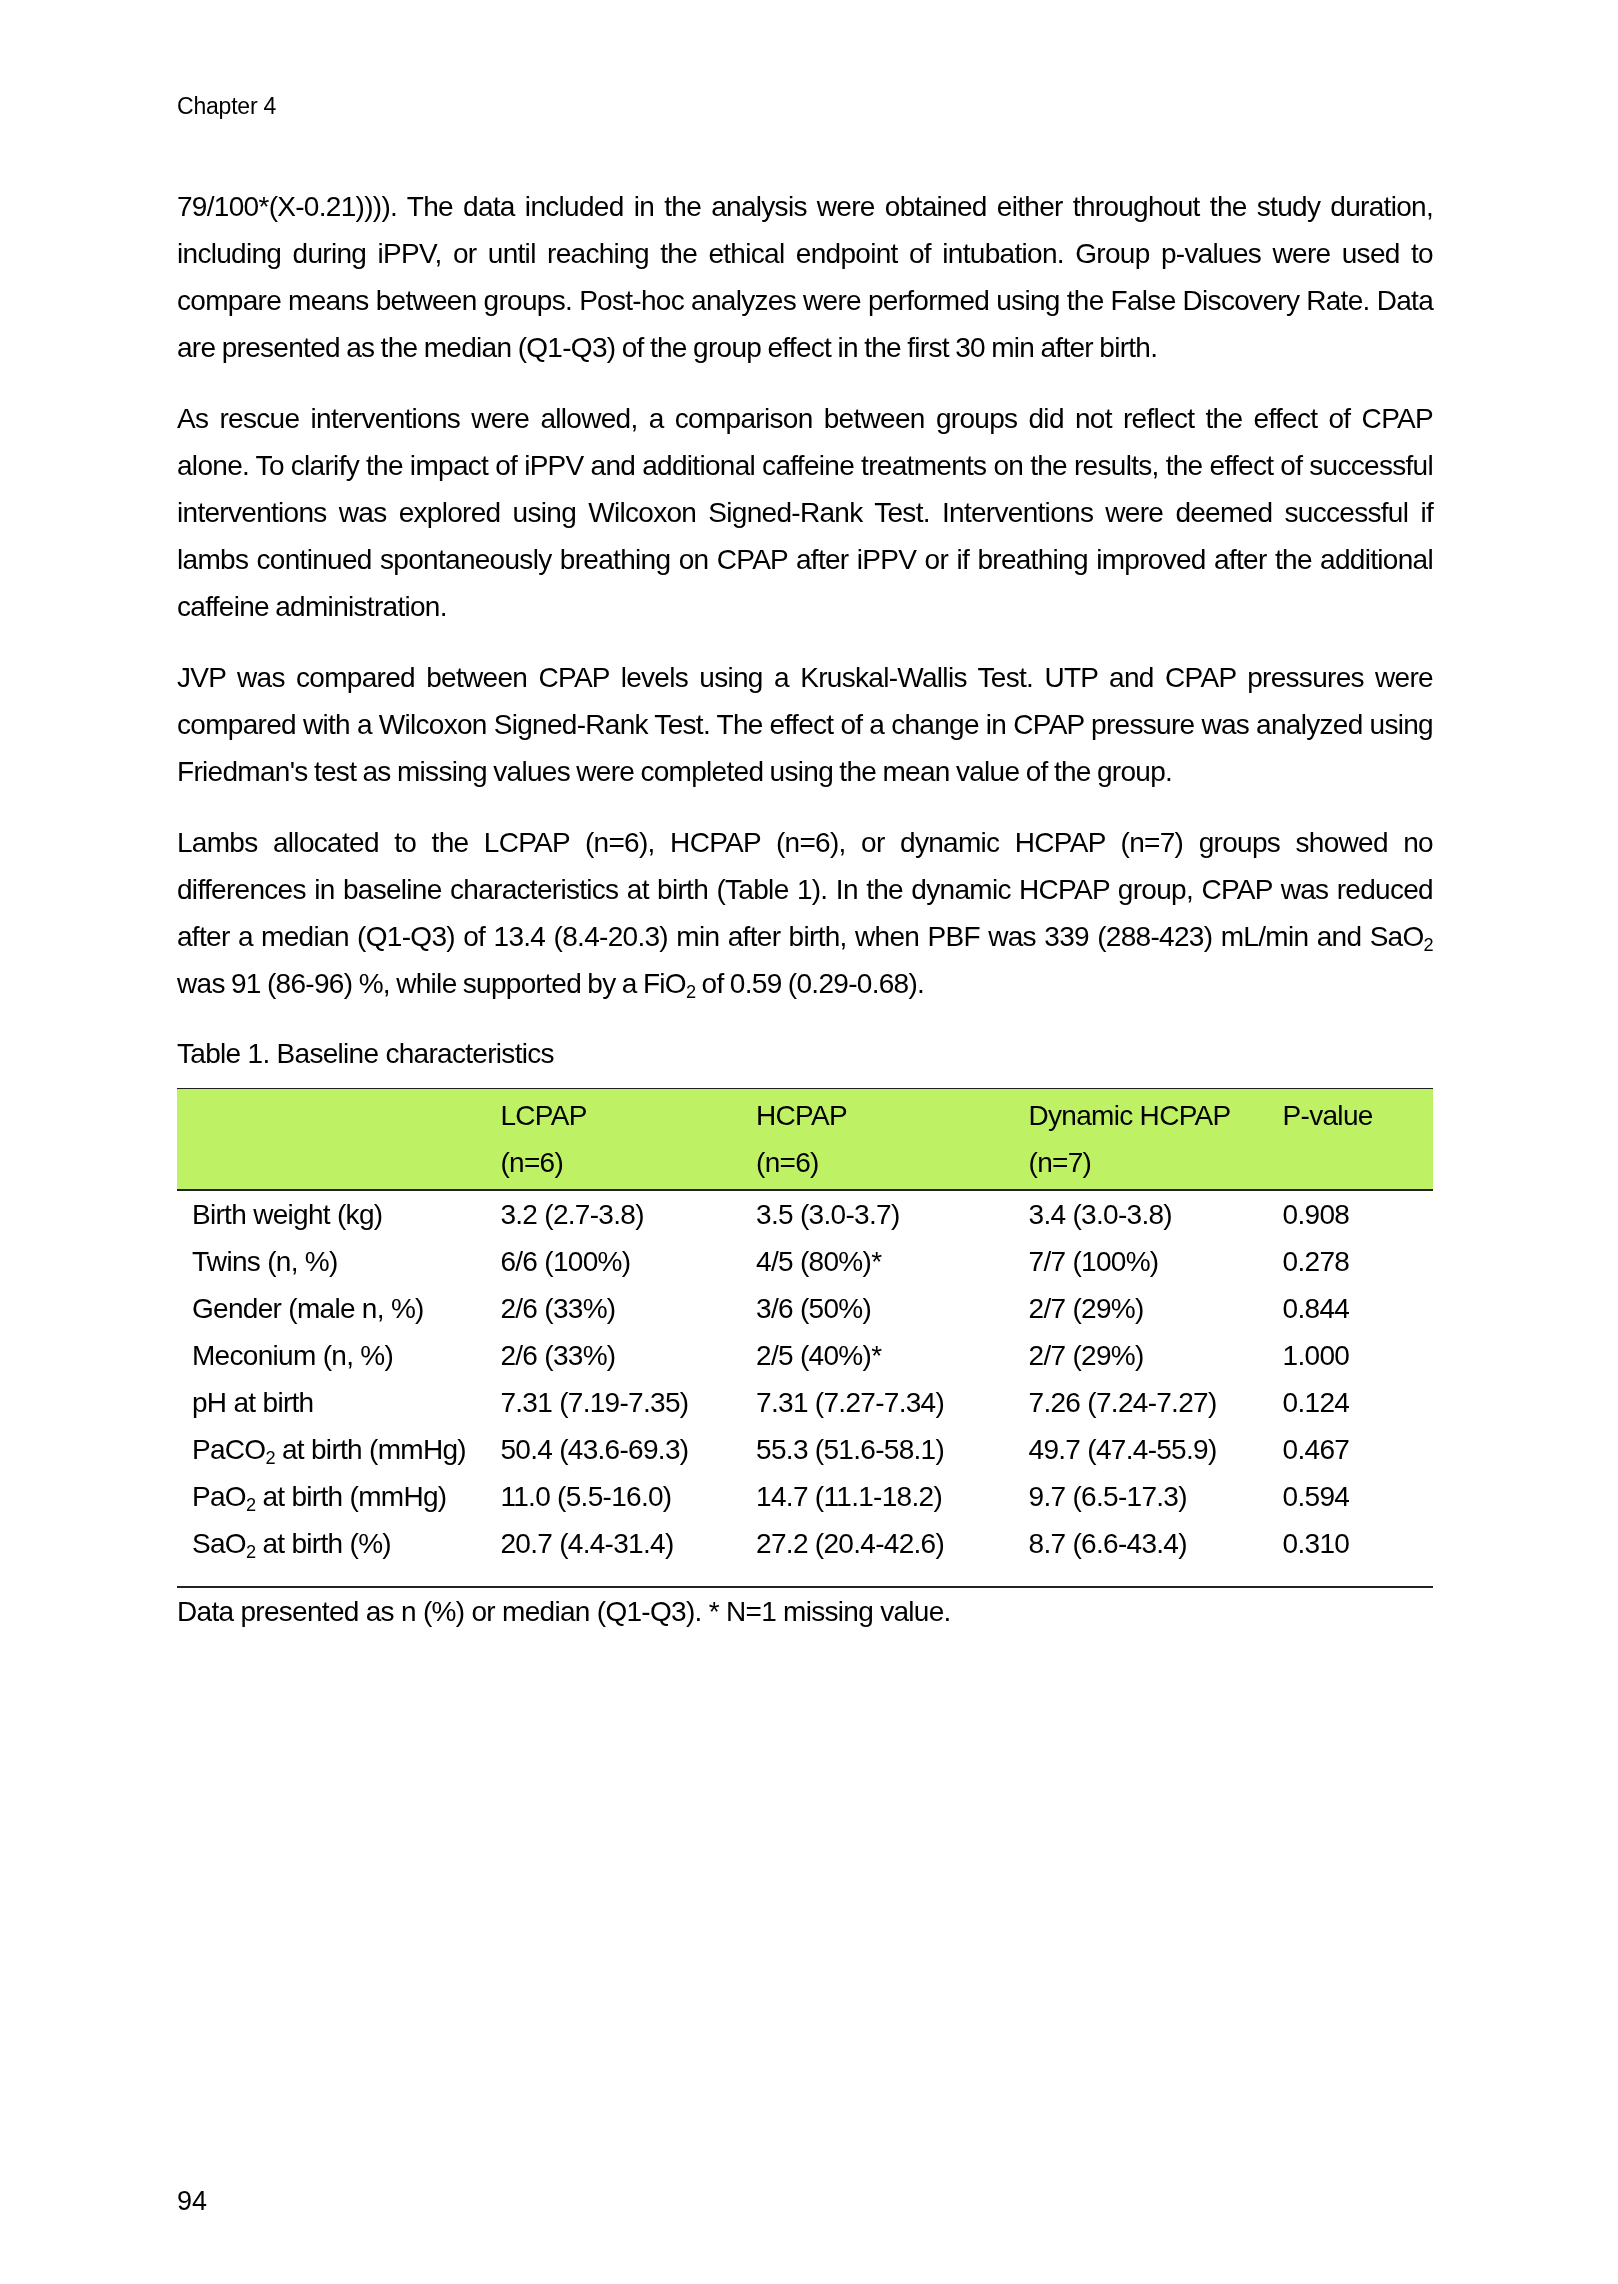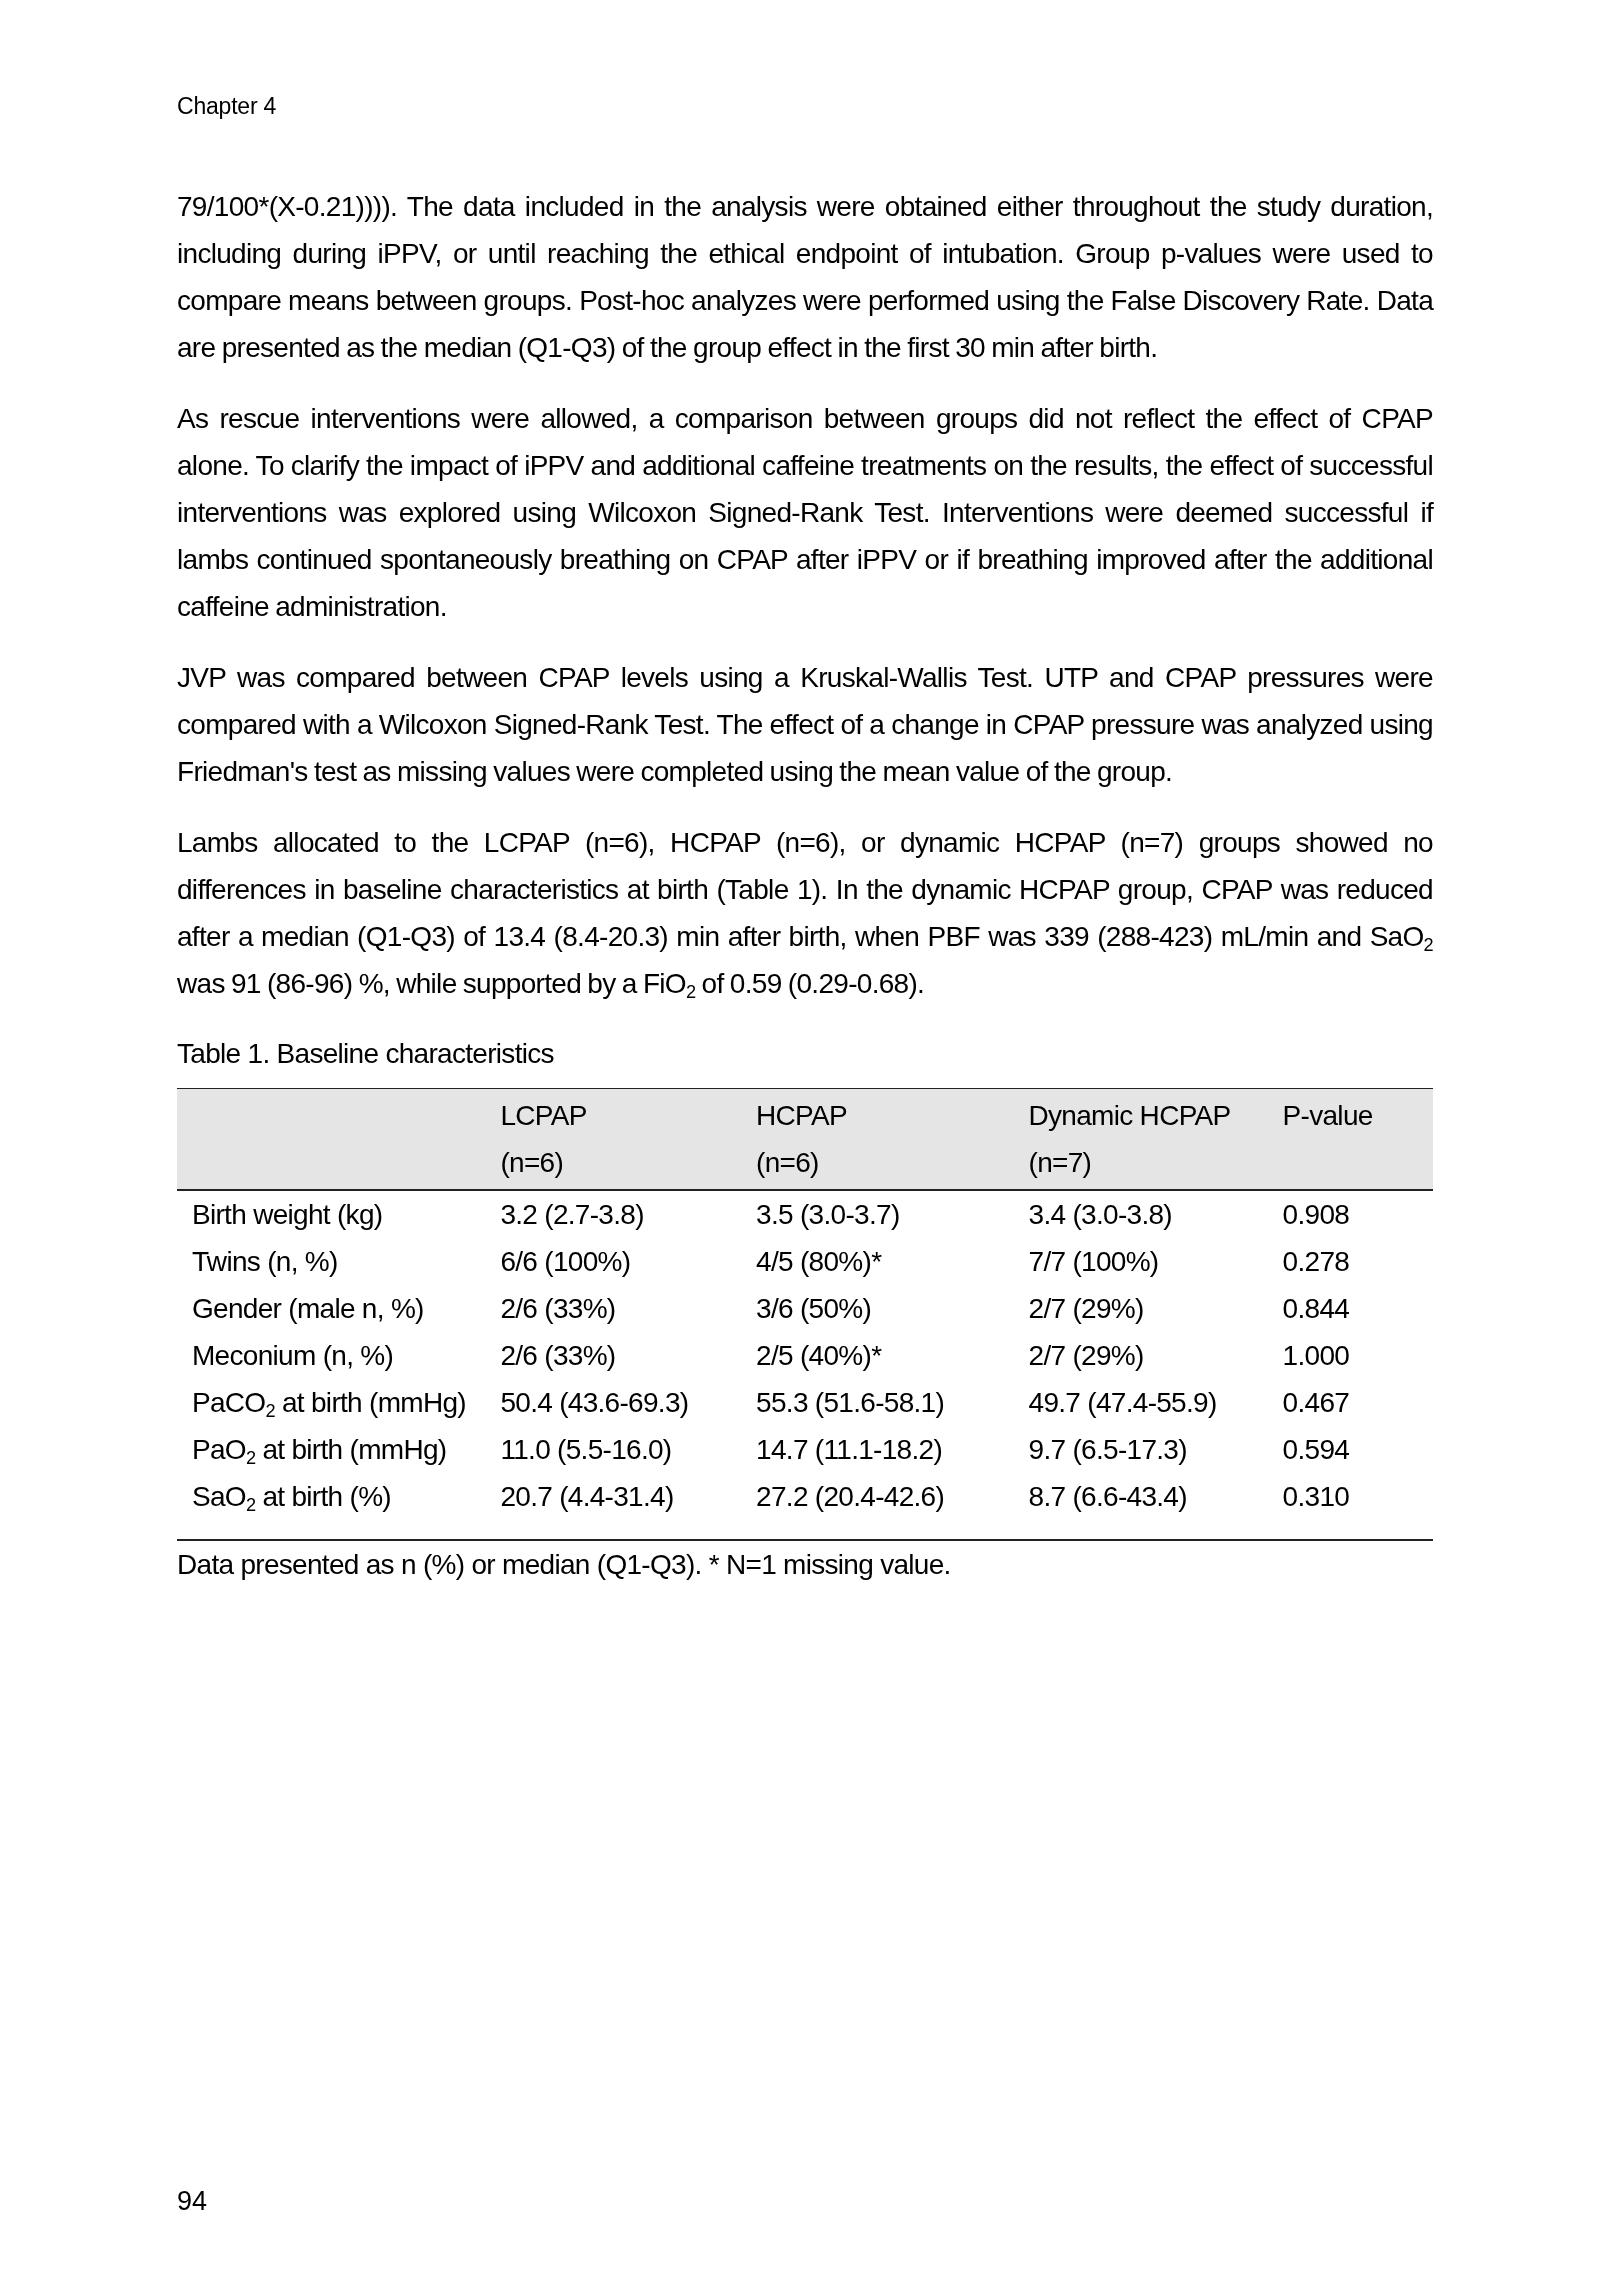--- a/index.html
+++ b/index.html
@@ -26,21 +26,21 @@
   p.after-heading { margin-top: 23px; }
   sub { font-size: 0.65em; vertical-align: -0.25em; line-height: 0; }
   .caption {
     margin: 23px 0 0 0; font-size: 28px; line-height: 47px; letter-spacing: -0.7px;
   }
   .caption b { font-weight: normal; }
   table.tbl {
     margin-top: 10.7px; width: 1256px; border-collapse: collapse;
     font-size: 28px; letter-spacing: -0.7px;
   }
-  table.tbl thead tr { background: #e5e5e5; }
+  table.tbl thead tr { background: #bef264; }
   table.tbl thead th {
     font-weight: normal; text-align: left; vertical-align: top;
     padding: 3px 0 3px 0; line-height: 47px;
     border-top: 1.5px solid #222; border-bottom: 2.3px solid #222;
   }
   table.tbl tbody td {
     text-align: left; vertical-align: top; padding: 0; line-height: 47px;
   }
   table.tbl td.label, table.tbl th.label { padding-left: 15px; width: 312px; }
   table.tbl .c1 { width: 259px; }
@@ -114,20 +114,27 @@
         <td>0.844</td>
       </tr>
       <tr>
         <td class="label">Meconium (n, %)</td>
         <td>2/6 (33%)</td>
         <td>2/5 (40%)*</td>
         <td>2/7 (29%)</td>
         <td>1.000</td>
       </tr>
       <tr>
+        <td class="label">pH at birth</td>
+        <td>7.31 (7.19-7.35)</td>
+        <td>7.31 (7.27-7.34)</td>
+        <td>7.26 (7.24-7.27)</td>
+        <td>0.124</td>
+      </tr>
+      <tr>
         <td class="label"><span>PaCO</span><sub>2</sub><span> at birth (mmHg)</span></td>
         <td>50.4 (43.6-69.3)</td>
         <td>55.3 (51.6-58.1)</td>
         <td>49.7 (47.4-55.9)</td>
         <td>0.467</td>
       </tr>
       <tr>
         <td class="label"><span>PaO</span><sub>2</sub><span> at birth (mmHg)</span></td>
         <td>11.0 (5.5-16.0)</td>
         <td>14.7 (11.1-18.2)</td>

